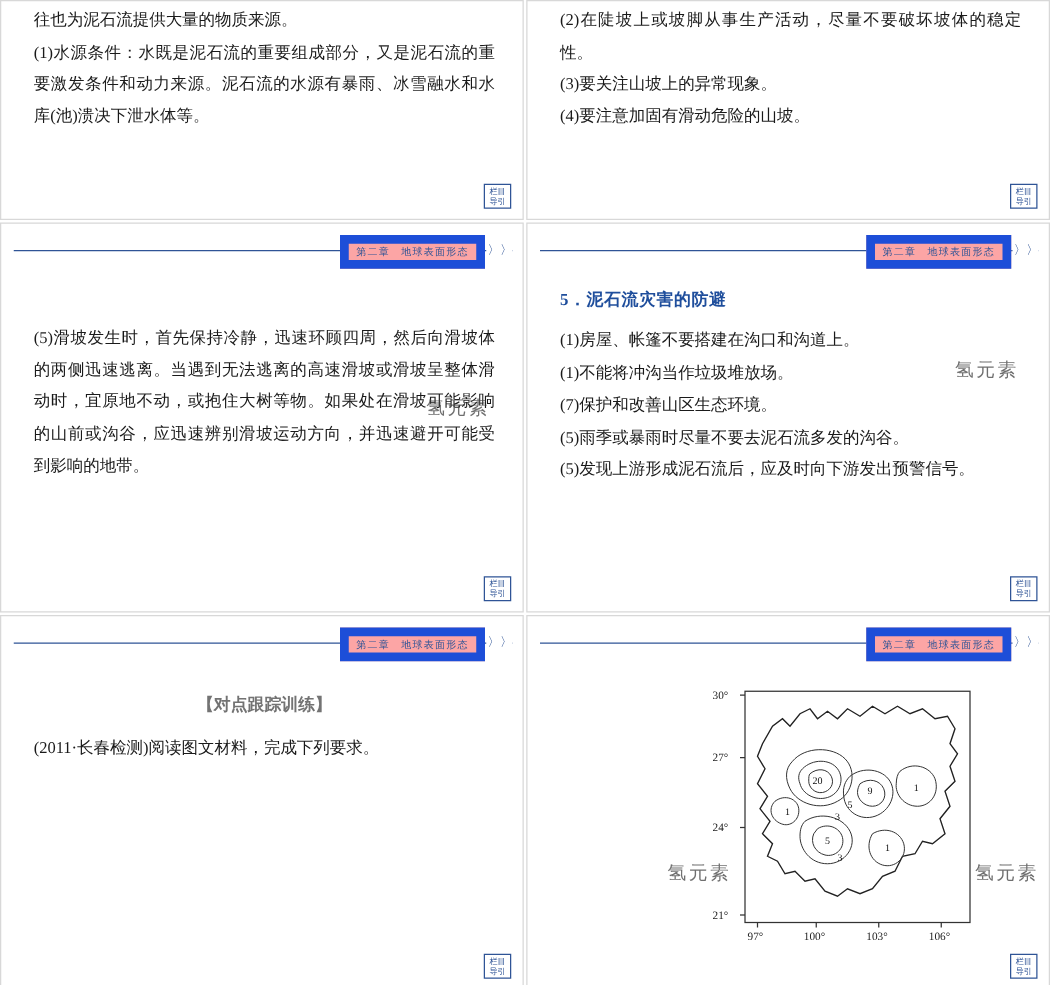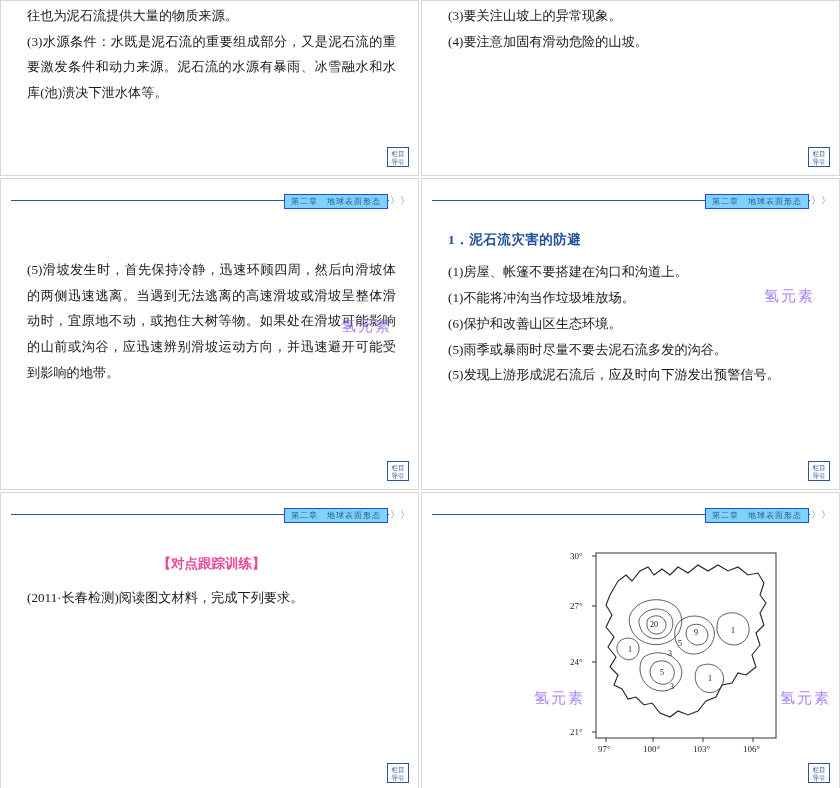--- a/index.html
+++ b/index.html
@@ -37,22 +37,22 @@
   }
   .chapter-line{
     position:absolute;
     left:10px;right:8px;top:21px;
     border-top:1px solid #2f5496;
     height:0;
   }
   .chapter-box{
     position:relative;
     z-index:2;
-    background:#7dd3fc;
-    border:1px solid #1d4ed8;
+    background:#fca5a5;
+    border:7px solid #1d4ed8;
     color:#2f5496;
     font-size:8px;
     letter-spacing:1px;
     padding:1px 6px;
     font-family:"Liberation Serif", serif;
     white-space:nowrap;
   }
   .chev{
     position:relative;z-index:2;
     color:#2f5496;font-size:10px;line-height:1;
@@ -70,21 +70,21 @@
   }
   .body-text p{margin:0;}
   .section-title{
     color:#1f4e9c;
     font-weight:bold;
     font-size:13.5px;
     letter-spacing:0.5px;
   }
   .center-title{
     text-align:center;
-    color:#ec4899;
+    color:#737373;
     font-weight:bold;
     font-size:13.5px;
   }
   .blue{color:#1f4e9c;font-weight:bold;}
   
   .nav-btn{
     position:absolute;
     right:9px;bottom:8px;
     width:22px;height:20px;
     border:1px solid #2f5496;
@@ -93,21 +93,21 @@
     line-height:8px;
     text-align:center;
     padding-top:2px;
     box-sizing:border-box;
     background:#fff;
     font-family:"Liberation Serif", serif;
   }
   
   .wm{
     position:absolute;
-    color:#8b5cf6;
+    color:#404040;
     font-size:15px;
     opacity:.75;
     letter-spacing:2px;
     font-family:"Liberation Sans", sans-serif;
     pointer-events:none;
     user-select:none;
   }
   
   .map-wrap{
     position:absolute;
@@ -125,30 +125,31 @@
   }
 </style>
 </head>
 <body>
 
 <div class="grid">
 
   <div class="slide">
     <div class="body-text" style="top:2px;">
       <p>往也为泥石流提供大量的物质来源。</p>
-      <p>(3)水源条件：水既是泥石流的重要组成部分，又是泥石流的重要激发条件和动力来源。泥石流的水源有暴雨、冰雪融水和水库(池)溃决下泄水体等。</p>
+      <p>(1)水源条件：水既是泥石流的重要组成部分，又是泥石流的重要激发条件和动力来源。泥石流的水源有暴雨、冰雪融水和水库(池)溃决下泄水体等。</p>
     </div>
     <div class="nav-btn">
       <div>栏目</div>
       <div>导引</div>
     </div>
   </div>
 
   <div class="slide">
     <div class="body-text" style="top:2px;">
+      <p>(2)在陡坡上或坡脚从事生产活动，尽量不要破坏坡体的稳定性。</p>
       <p>(3)要关注山坡上的异常现象。</p>
       <p>(4)要注意加固有滑动危险的山坡。</p>
     </div>
     <div class="nav-btn">
       <div>栏目</div>
       <div>导引</div>
     </div>
   </div>
 
   <div class="slide">
@@ -169,25 +170,25 @@
     </div>
   </div>
 
   <div class="slide">
     <div class="chapter-line"></div>
     <div class="chapter-tag">
       <span class="chapter-box">第二章　地球表面形态</span>
       <span class="chev">〉〉</span>
     </div>
     <div class="body-text" style="top:48px;">
-      <p class="section-title">1．泥石流灾害的防避</p>
+      <p class="section-title">5．泥石流灾害的防避</p>
       <p style="height:6px;"></p>
       <p>(1)房屋、帐篷不要搭建在沟口和沟道上。</p>
       <p>(1)不能将冲沟当作垃圾堆放场。</p>
-      <p>(6)保护和改善山区生态环境。</p>
+      <p>(7)保护和改善山区生态环境。</p>
       <p>(5)雨季或暴雨时尽量不要去泥石流多发的沟谷。</p>
       <p>(5)发现上游形成泥石流后，应及时向下游发出预警信号。</p>
     </div>
     <div class="wm" style="right:24px;top:108px;">
       <span>氢元素</span>
     </div>
     <div class="nav-btn">
       <div>栏目</div>
       <div>导引</div>
     </div>

